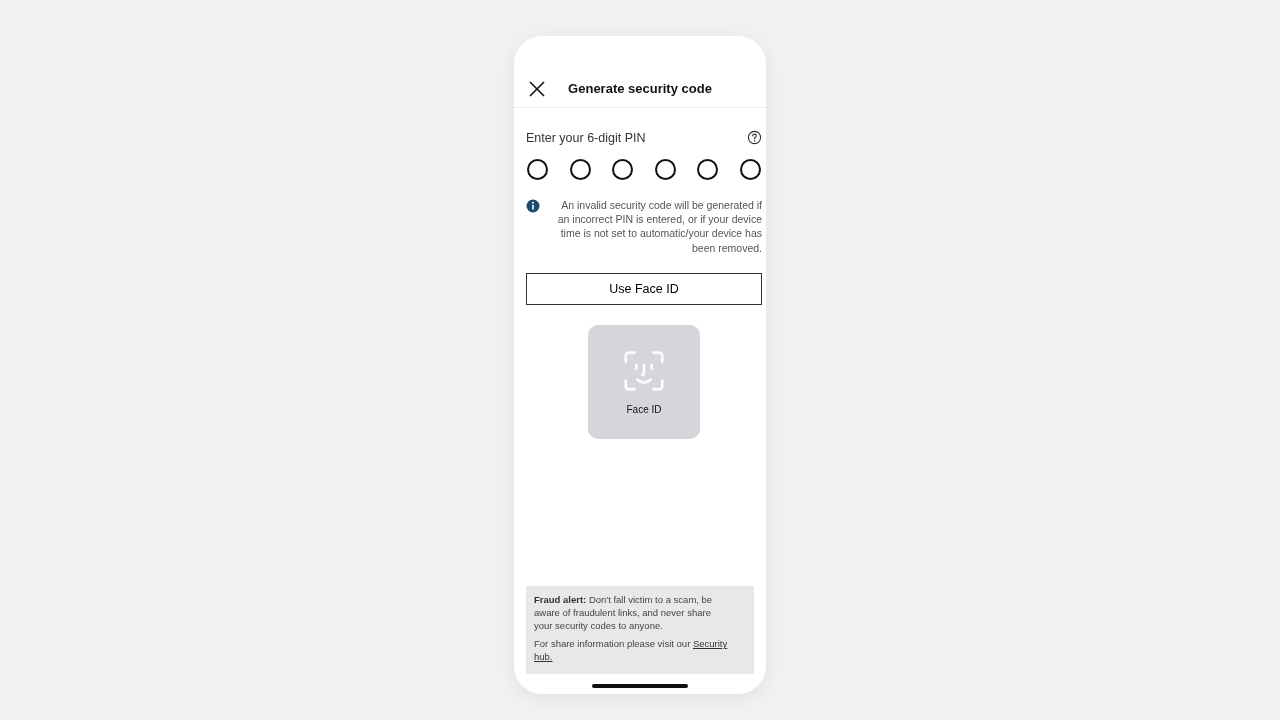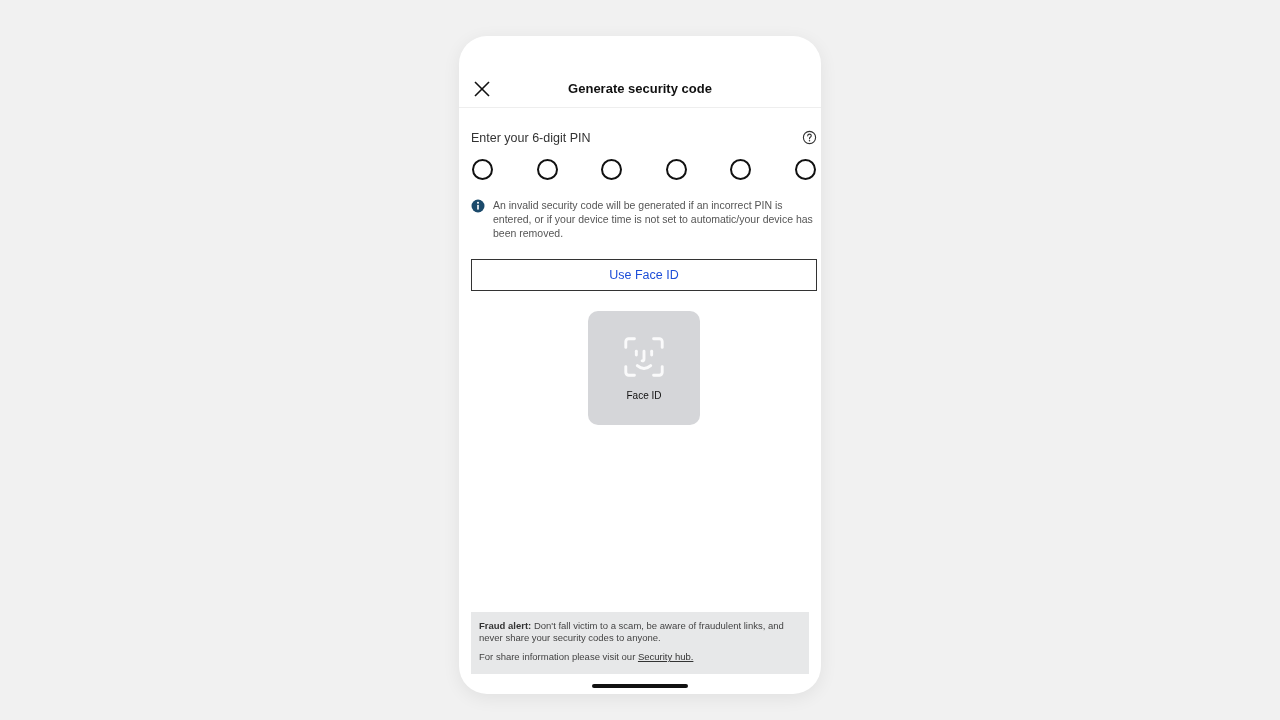--- a/index.html
+++ b/index.html
@@ -11,21 +11,21 @@
       width: 1280px;
       height: 720px;
       background: #f1f1f1;
       font-family: -apple-system, BlinkMacSystemFont, "Segoe UI", Helvetica, Arial, sans-serif;
       display: flex;
       justify-content: center;
       align-items: flex-start;
       padding-top: 36px;
     }
     .phone {
-      width: 362px;
+      width: 252px;
       height: 658px;
       background: #fff;
       border-radius: 28px;
       box-shadow: 0 4px 18px rgba(0,0,0,0.07);
       position: relative;
       overflow: hidden;
       display: flex;
       flex-direction: column;
     }
     .header {
@@ -95,29 +95,30 @@
     .info-icon {
       width: 14px;
       height: 14px;
       flex-shrink: 0;
       margin-top: 1px;
     }
     .info-text {
       font-size: 10.5px;
       line-height: 1.35;
       color: #555;
+      text-align: right;
     }
     .face-id-button {
       margin-top: 18px;
       width: 100%;
       border: 1px solid #333;
       background: #fff;
       height: 32px;
       font-size: 12.5px;
-      color: #1d4ed8;
+      color: #000000;
       cursor: pointer;
     }
     .face-id-tile {
       margin: 20px auto 0 auto;
       width: 112px;
       height: 114px;
       background: #d5d6d9;
       border-radius: 10px;
       display: flex;
       flex-direction: column;

